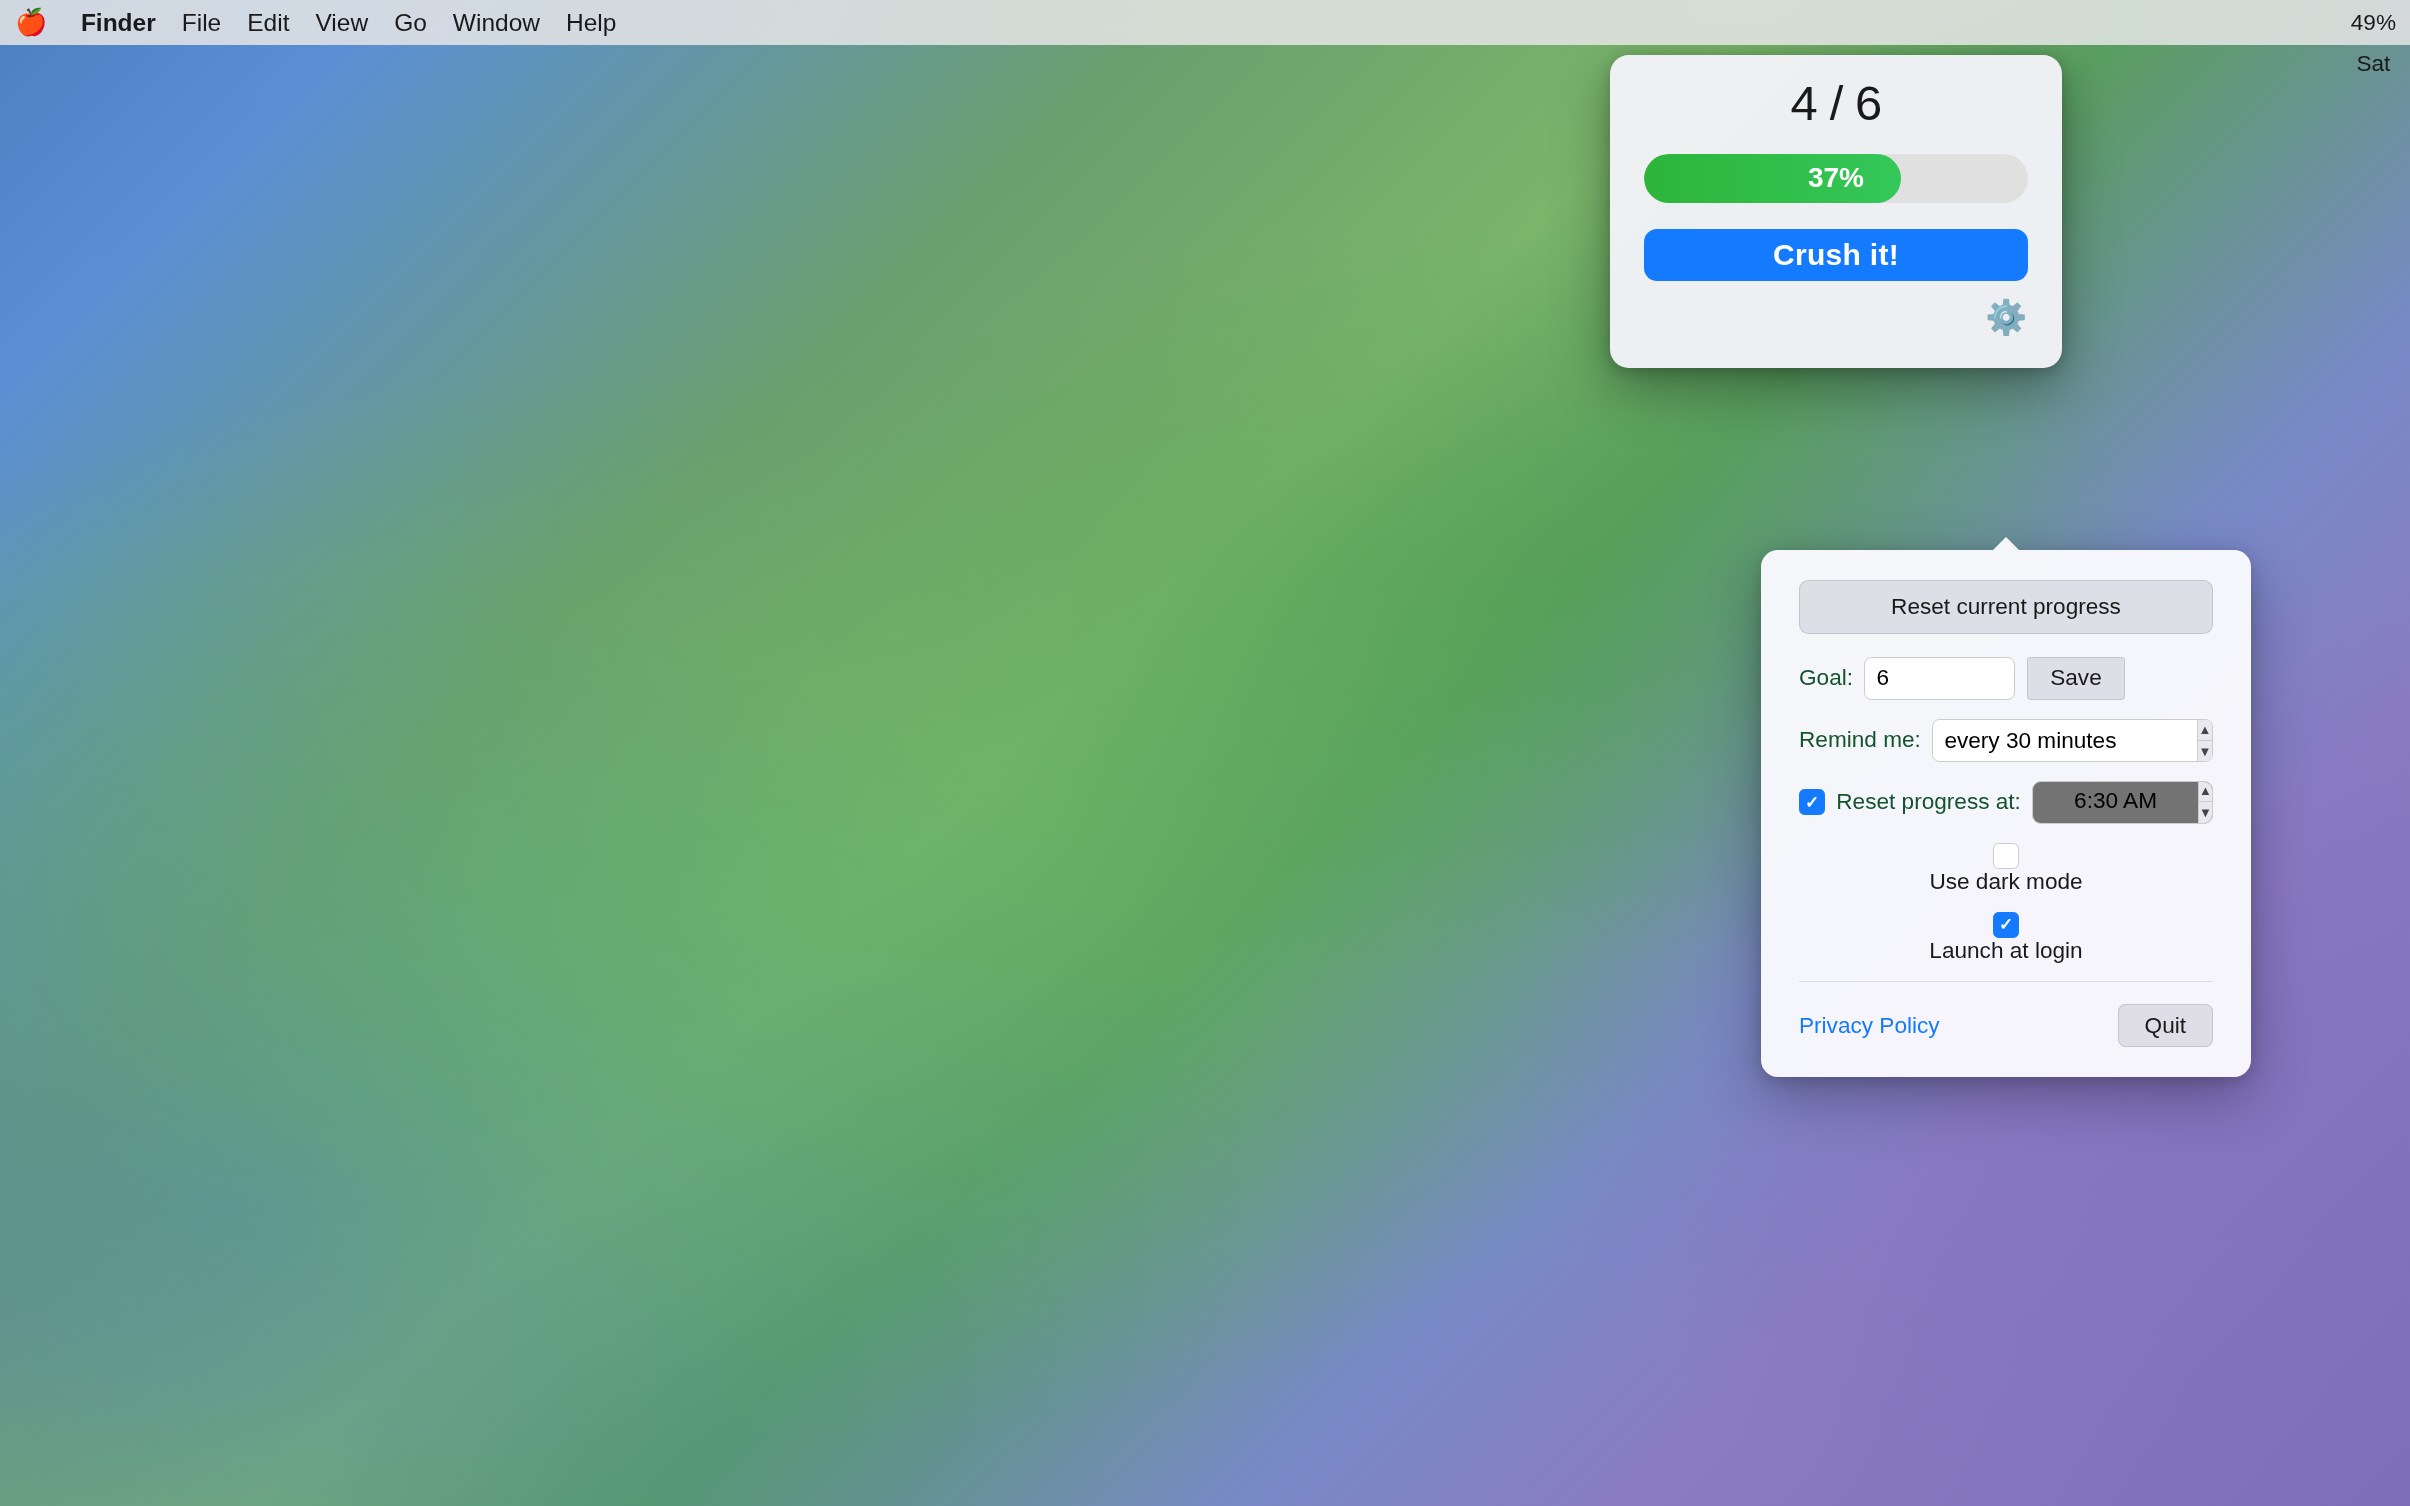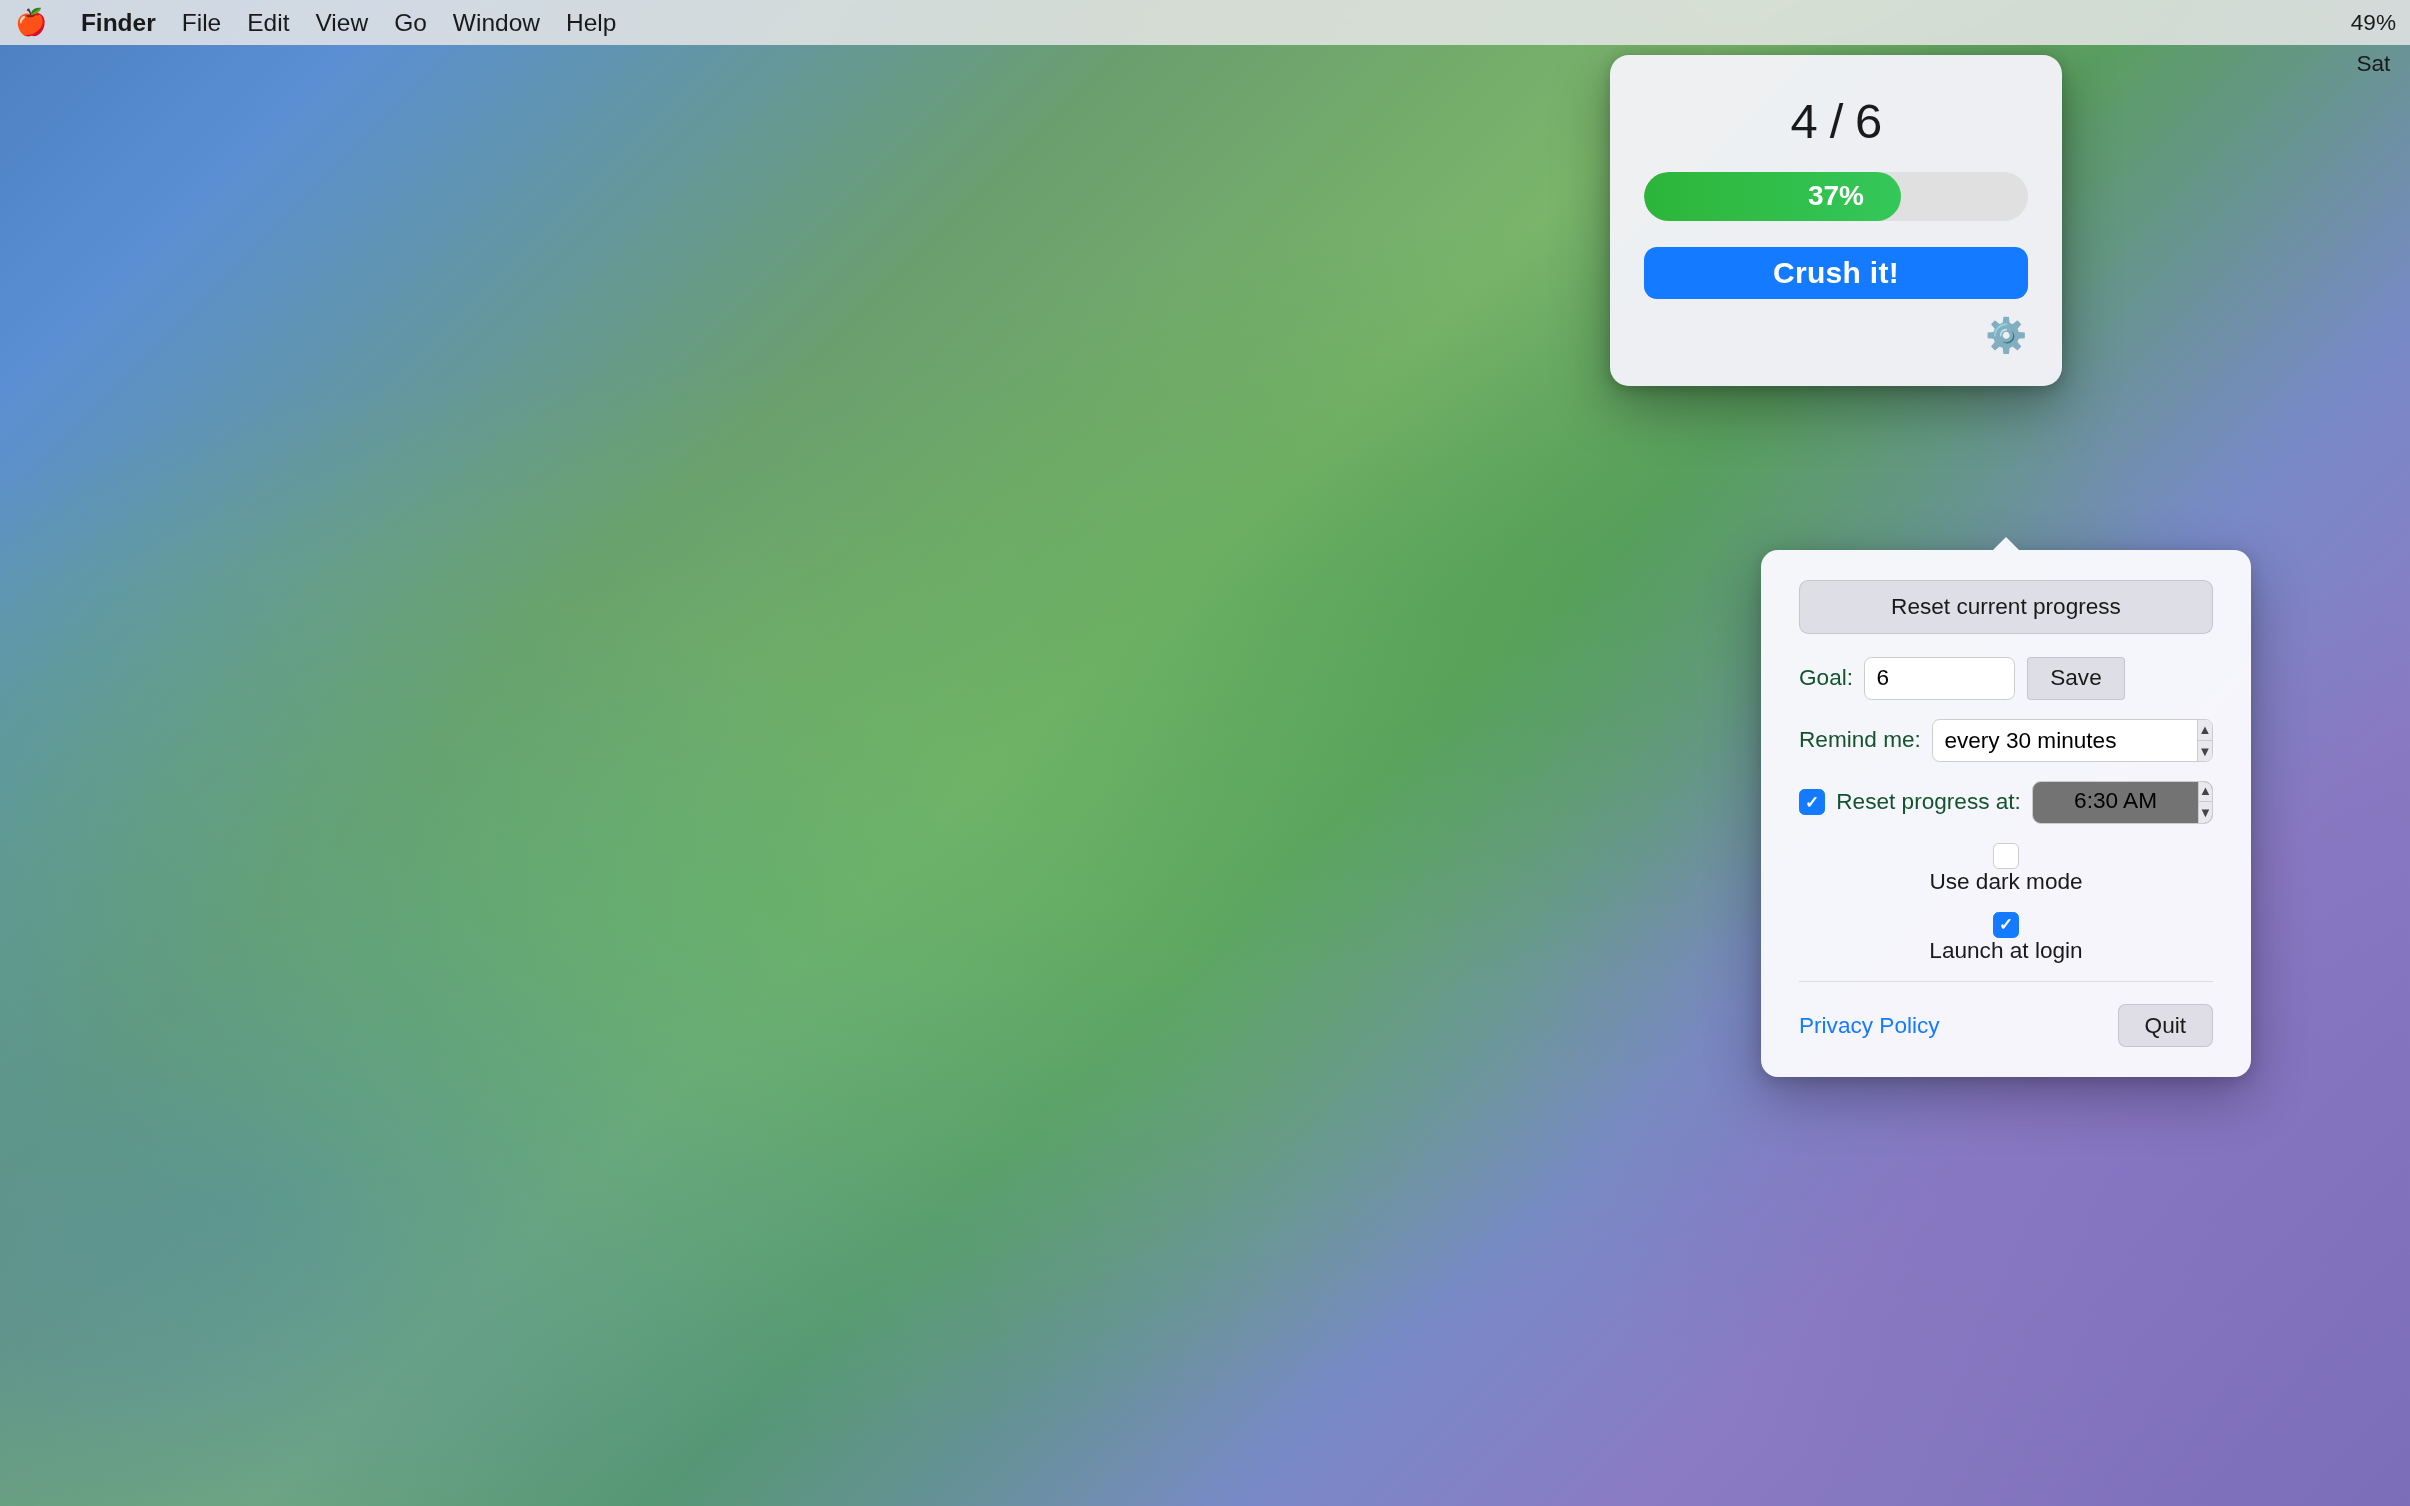--- a/index.html
+++ b/index.html
@@ -96,21 +96,21 @@
 
     
     .main-popup {
       position: absolute;
       top: 55px;
       left: 1610px;
       width: 452px;
       background: rgba(242, 242, 247, 0.97);
       border-radius: 19px;
       box-shadow: 0 19px 56px rgba(0,0,0,0.35), 0 3.8px 15px rgba(0,0,0,0.2);
-      padding: 38px 34px 34px;
+      padding: 20px 34px 34px;
       z-index: 500;
     }
 
     .progress-fraction {
       text-align: center;
       font-size: 49px;
       font-weight: 300;
       color: #1a1a1a;
       margin-bottom: 22.6px;
       letter-spacing: -0.9px;

